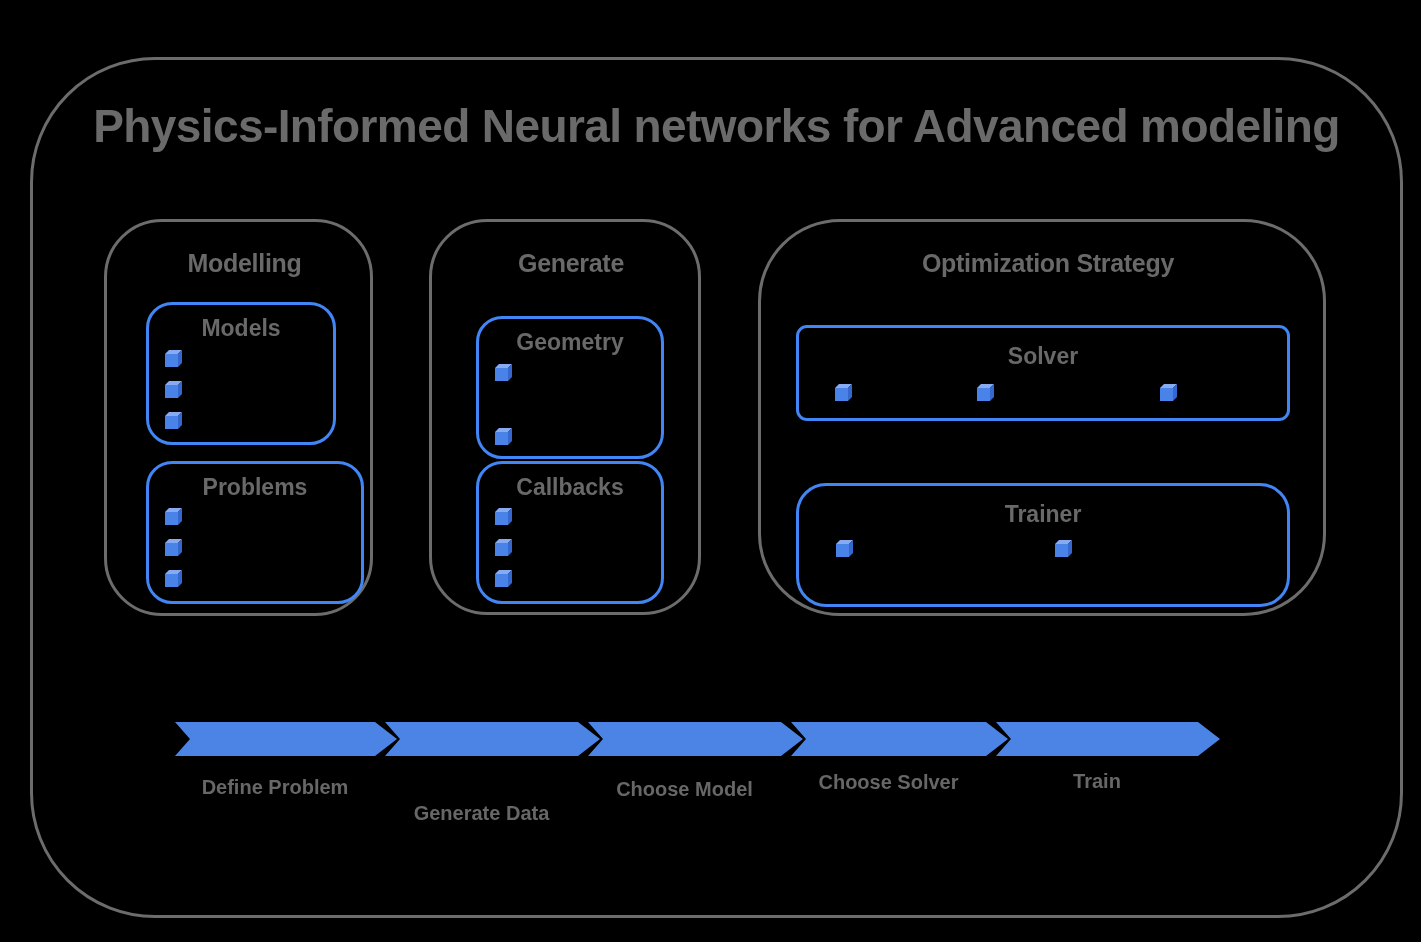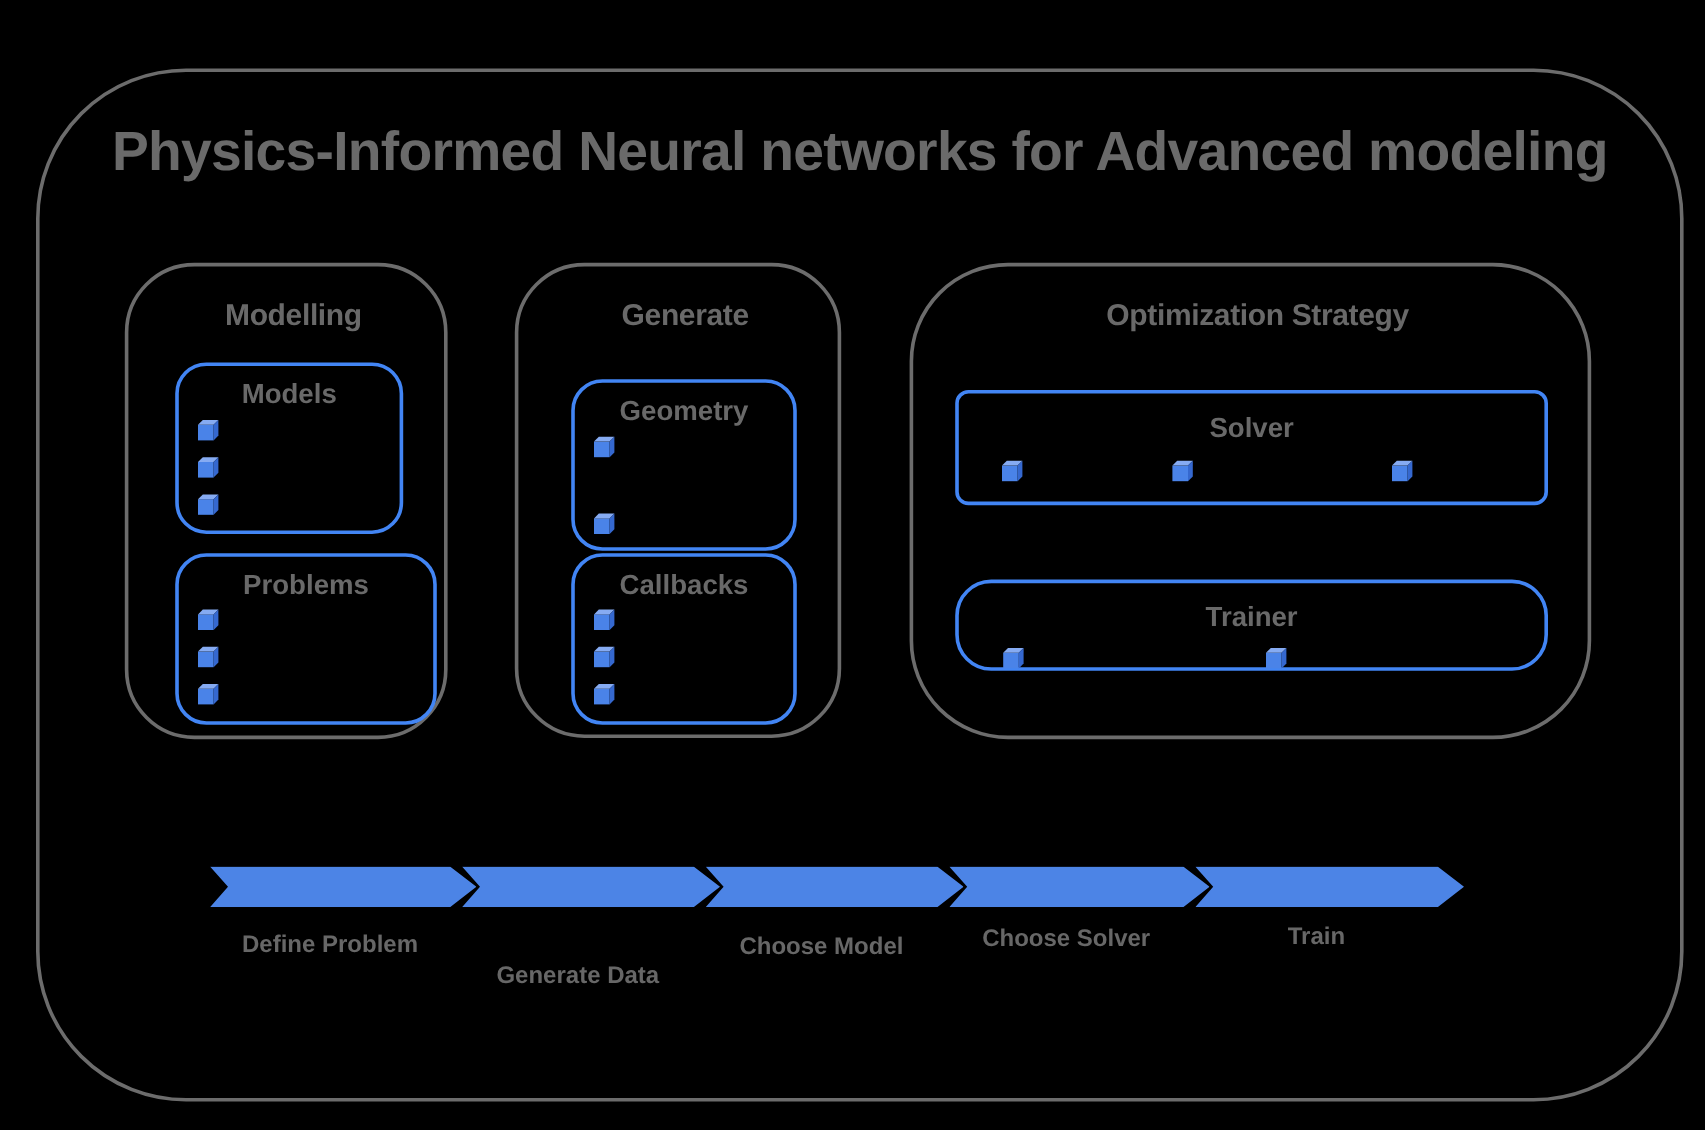--- a/index.html
+++ b/index.html
@@ -69,21 +69,21 @@
     position: absolute;
     border: 3px solid #4285f4;
     border-radius: 26px;
     box-sizing: border-box;
   }
   .box-models    { left: 39px; top: 80px;  width: 190px; height: 143px; }
   .box-problems  { left: 39px; top: 239px; width: 218px; height: 143px; }
   .box-geometry  { left: 44px; top: 79px;  width: 188px; height: 143px; margin-top: 15px; }
   .box-callbacks { left: 44px; top: 239px; width: 188px; height: 143px; }
   .box-solver    { left: 35px; top: 103px; width: 494px; height: 96px; border-radius: 11px; }
-  .box-trainer   { left: 35px; top: 261px; width: 494px; height: 76px; border-radius: 30px; }
+  .box-trainer   { left: 35px; top: 261px; width: 494px; height: 124px; border-radius: 30px; }
 
   .box-title {
     position: absolute;
     top: 10px;
     left: 0;
     right: 0;
     text-align: center;
     font-size: 23px;
     font-weight: bold;
     color: #696969;

